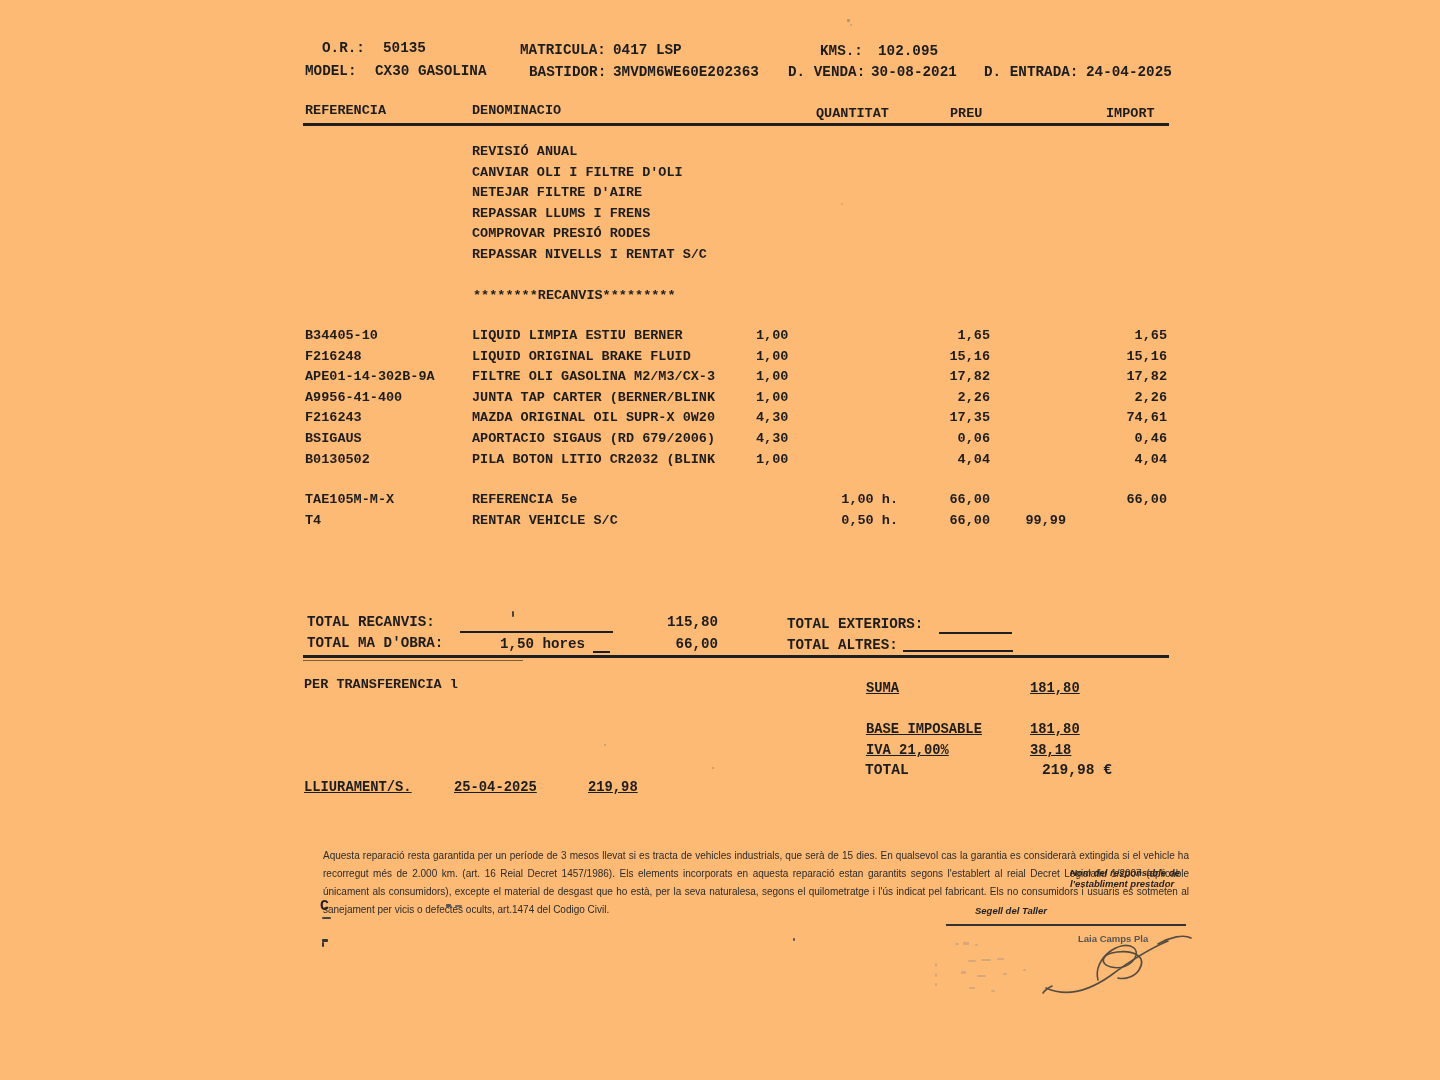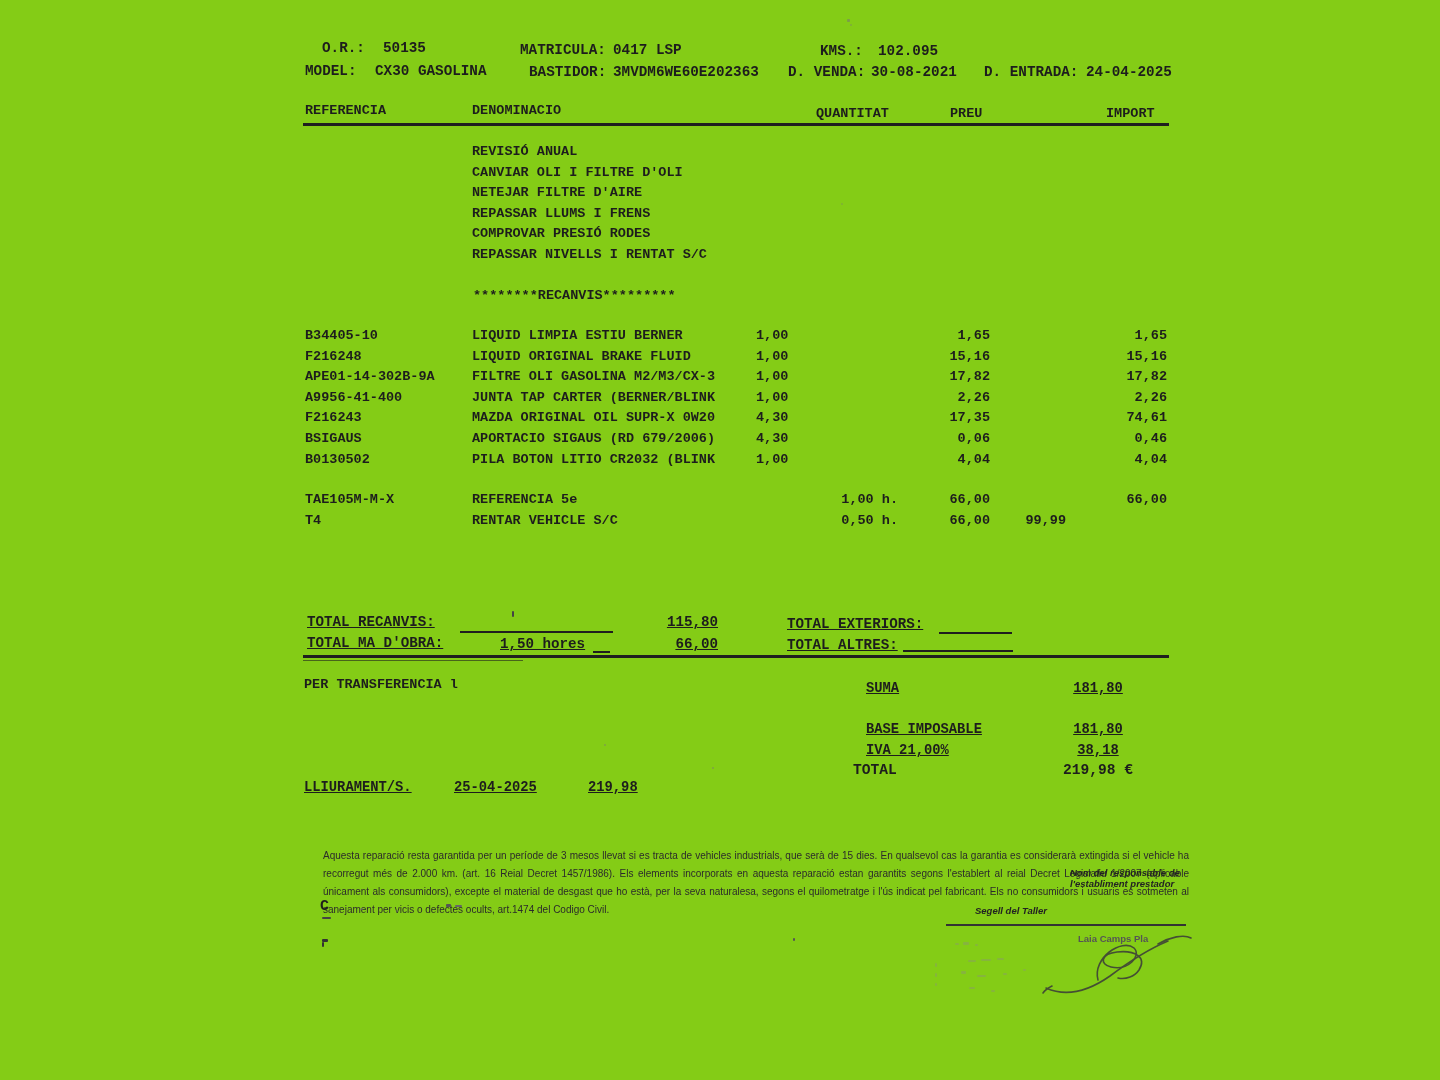--- a/index.html
+++ b/index.html
@@ -1,33 +1,33 @@
 <!DOCTYPE html>
 <html><head>
 <meta charset="utf-8">
 <style>
   html,body{margin:0;padding:0;background:#ffffff;}
-  .page{position:relative;width:1440px;height:1080px;background:#84cc16;overflow:hidden;}
+  .page{position:relative;width:1440px;height:1080px;background:#fdba74;overflow:hidden;}
   .t{position:absolute;white-space:pre;}
   .mono{font-family:"Liberation Mono",monospace;font-weight:bold;color:#1d1d1d;}
   .h14{font-size:14.3px;}
   .b13{font-size:13.5px;}
-  .t14{font-size:14.2px;text-decoration:underline;}
+  .t14{font-size:14.2px;}
   .s14{font-size:13.8px;text-decoration:underline;}
-  .s15{font-size:14.6px;}
+  .s15{font-size:14.6px;margin-left:12px;}
   .row{position:absolute;left:0;top:0;width:1440px;height:20px;}
   .p-ref{left:305px;}
   .p-den{left:472px;}
   .p-qty{left:756px;width:117px;}
   .p-qty-h{left:756px;width:142px;text-align:right;}
   .p-preu{left:876px;width:114px;text-align:right;}
   .p-ext{left:992px;width:74px;text-align:right;}
   .p-imp{left:1043px;width:124px;text-align:right;}
   .rule{position:absolute;background:#1f1f1f;}
-  .sum-val{left:1030px;width:136px;text-align:center;}
+  .sum-val{left:1030px;width:136px;text-align:left;}
   .fine{position:absolute;left:323px;top:847px;width:866px;font-family:"Liberation Sans",sans-serif;font-size:10px;line-height:18px;text-align:justify;color:#2b2b2b;}
   .sig-label{position:absolute;font-family:"Liberation Sans",sans-serif;font-weight:bold;font-style:italic;font-size:9.5px;line-height:10.8px;color:#222;}
   .sp{position:absolute;background:#777;border-radius:1px;}
   .stamp-noise span{position:absolute;background:#8a8a8a;border-radius:1px;}
 </style>
 </head>
 <body>
 
 <div class="page">
 

